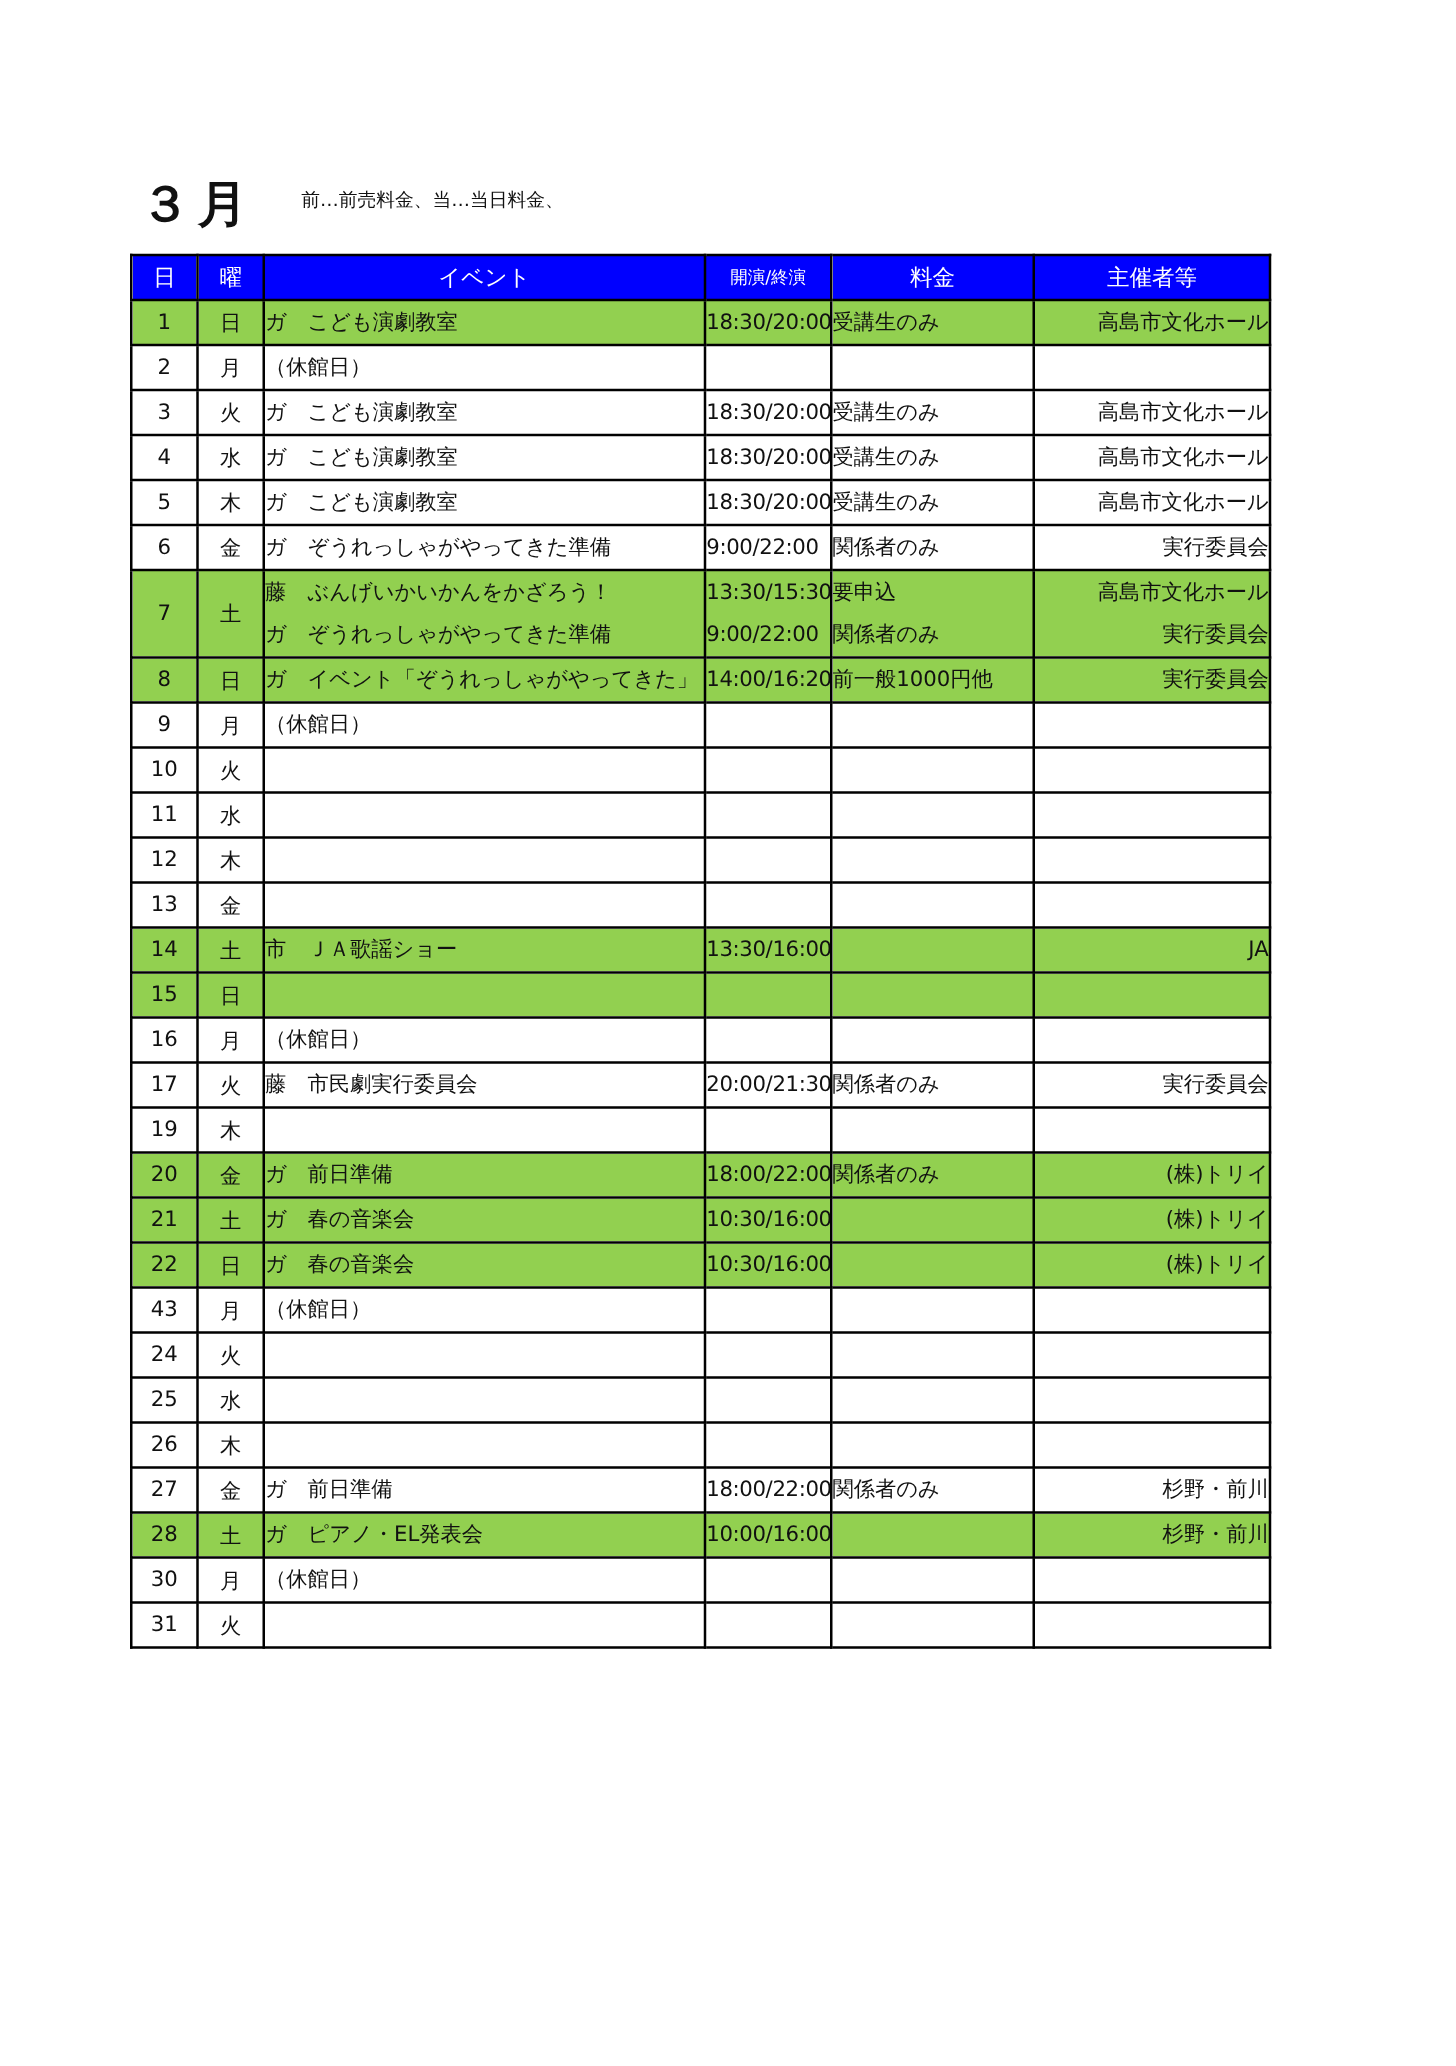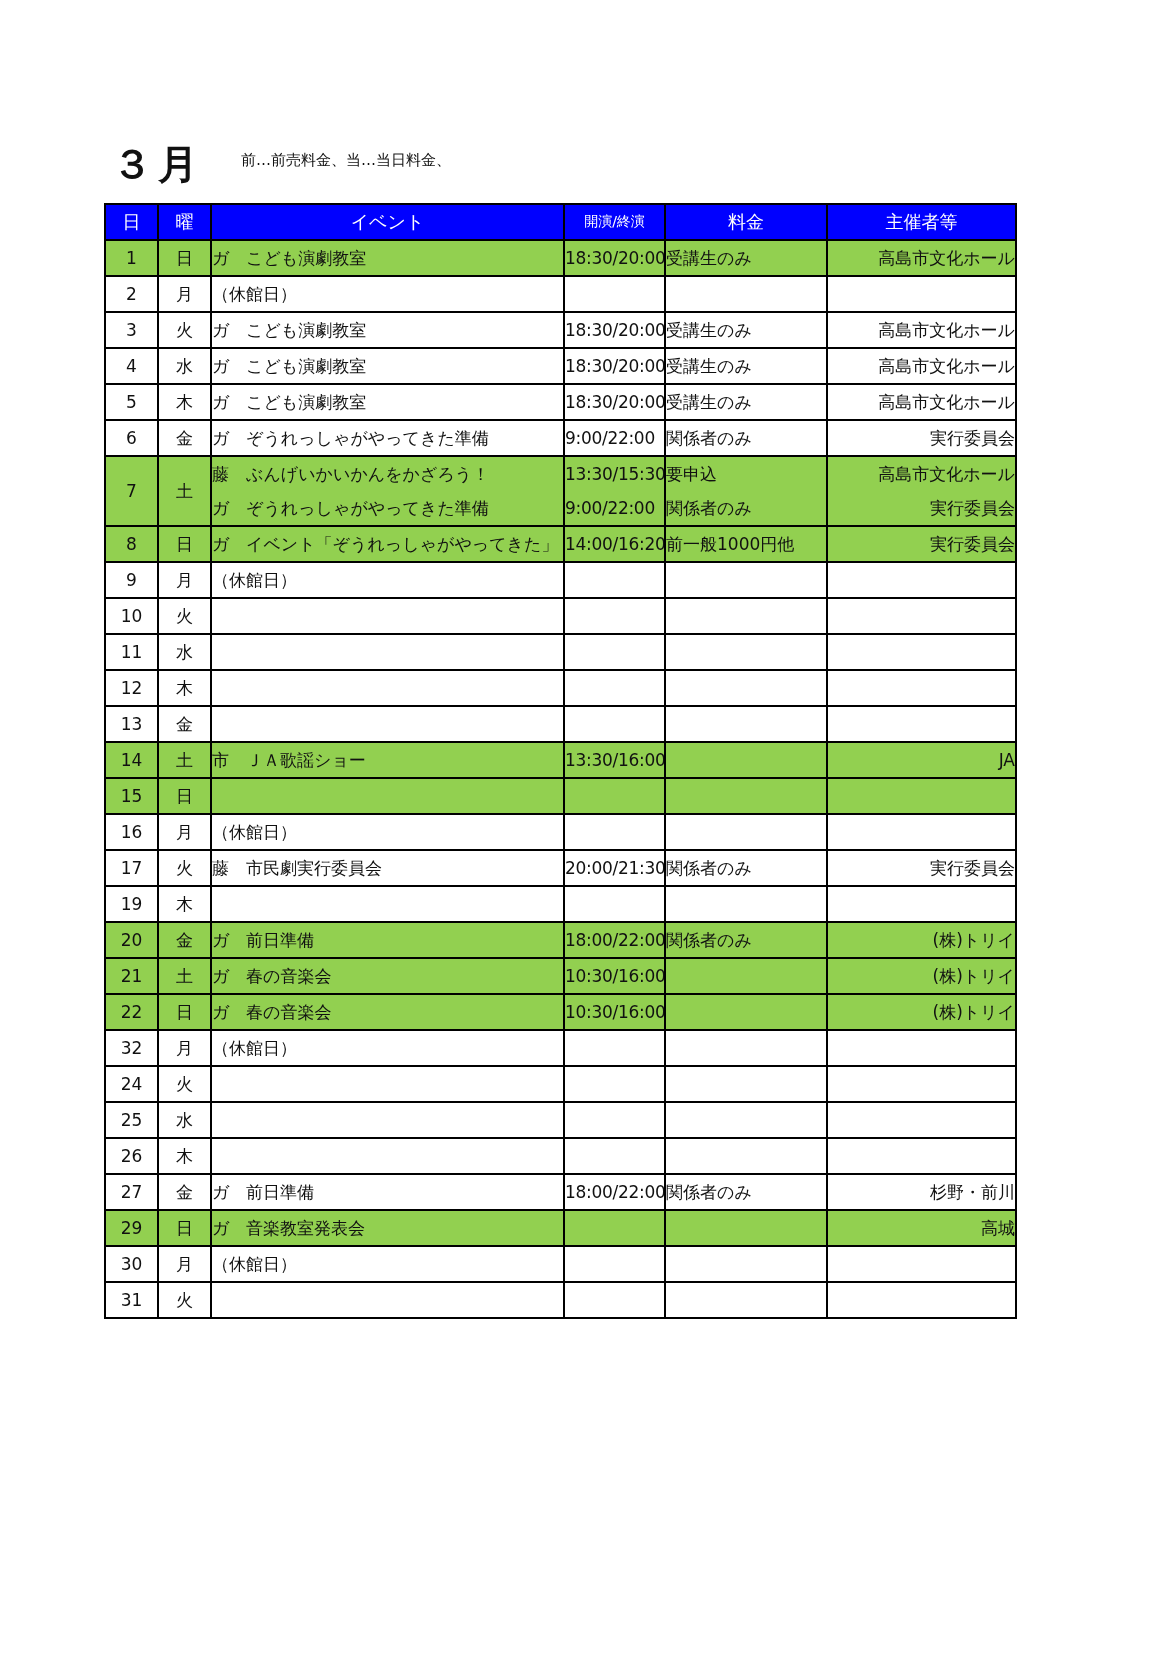--- a/index.html
+++ b/index.html
@@ -381,21 +381,21 @@
           <span class="line">10:30/16:00</span>
         </td>
         <td class="c-fee">
           <span class="line">&nbsp;</span>
         </td>
         <td class="c-org">
           <span class="line">(株)トリイ</span>
         </td>
       </tr>
       <tr>
-        <td class="c-day">32</td>
+        <td class="c-day">43</td>
         <td class="c-dow">月</td>
         <td class="c-event">
           <span class="line"><span class="venue" style="width: 0px;"></span><span>（休館日）</span></span>
         </td>
         <td class="c-time">
           <span class="line">&nbsp;</span>
         </td>
         <td class="c-fee">
           <span class="line">&nbsp;</span>
         </td>
@@ -461,33 +461,33 @@
           <span class="line">18:00/22:00</span>
         </td>
         <td class="c-fee">
           <span class="line">関係者のみ</span>
         </td>
         <td class="c-org">
           <span class="line">杉野・前川</span>
         </td>
       </tr>
       <tr class="hl">
-        <td class="c-day">29</td>
-        <td class="c-dow">日</td>
-        <td class="c-event">
-          <span class="line"><span class="venue">ガ</span><span>音楽教室発表会</span></span>
-        </td>
-        <td class="c-time">
-          <span class="line">&nbsp;</span>
-        </td>
-        <td class="c-fee">
-          <span class="line">&nbsp;</span>
-        </td>
-        <td class="c-org">
-          <span class="line">高城</span>
+        <td class="c-day">28</td>
+        <td class="c-dow">土</td>
+        <td class="c-event">
+          <span class="line"><span class="venue">ガ</span><span>ピアノ・EL発表会</span></span>
+        </td>
+        <td class="c-time">
+          <span class="line">10:00/16:00</span>
+        </td>
+        <td class="c-fee">
+          <span class="line">&nbsp;</span>
+        </td>
+        <td class="c-org">
+          <span class="line">杉野・前川</span>
         </td>
       </tr>
       <tr>
         <td class="c-day">30</td>
         <td class="c-dow">月</td>
         <td class="c-event">
           <span class="line"><span class="venue" style="width: 0px;"></span><span>（休館日）</span></span>
         </td>
         <td class="c-time">
           <span class="line">&nbsp;</span>

